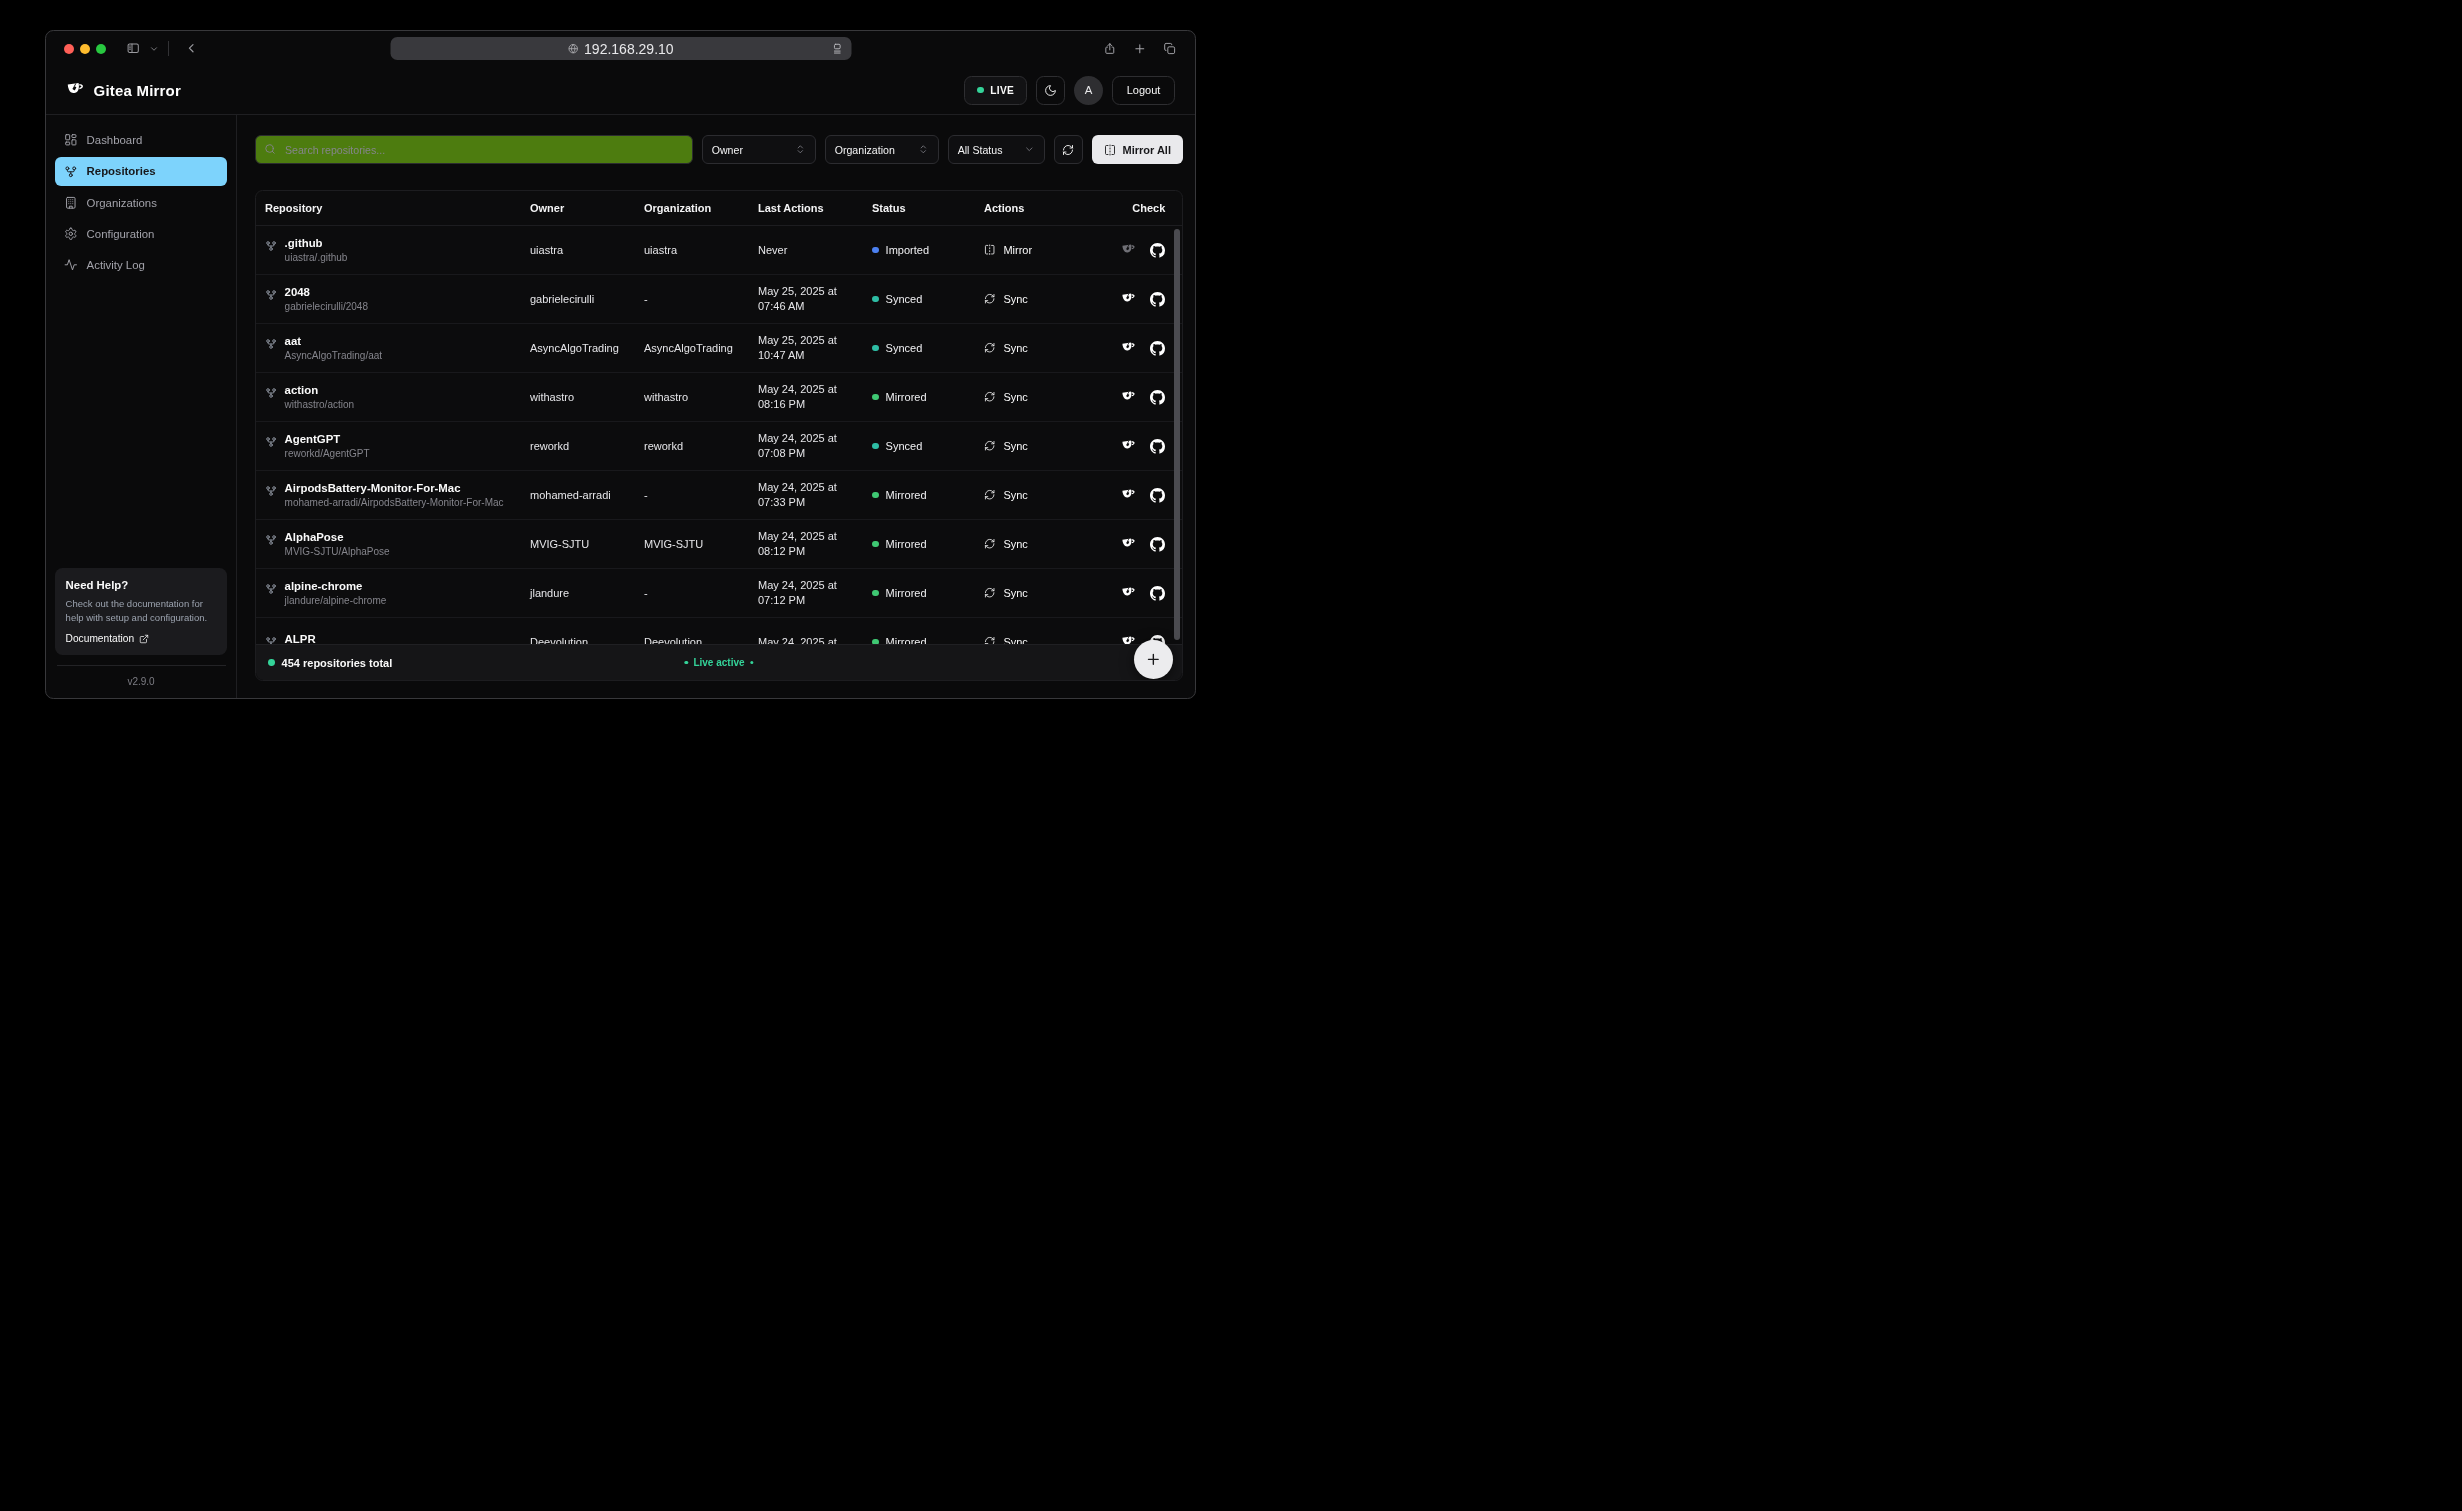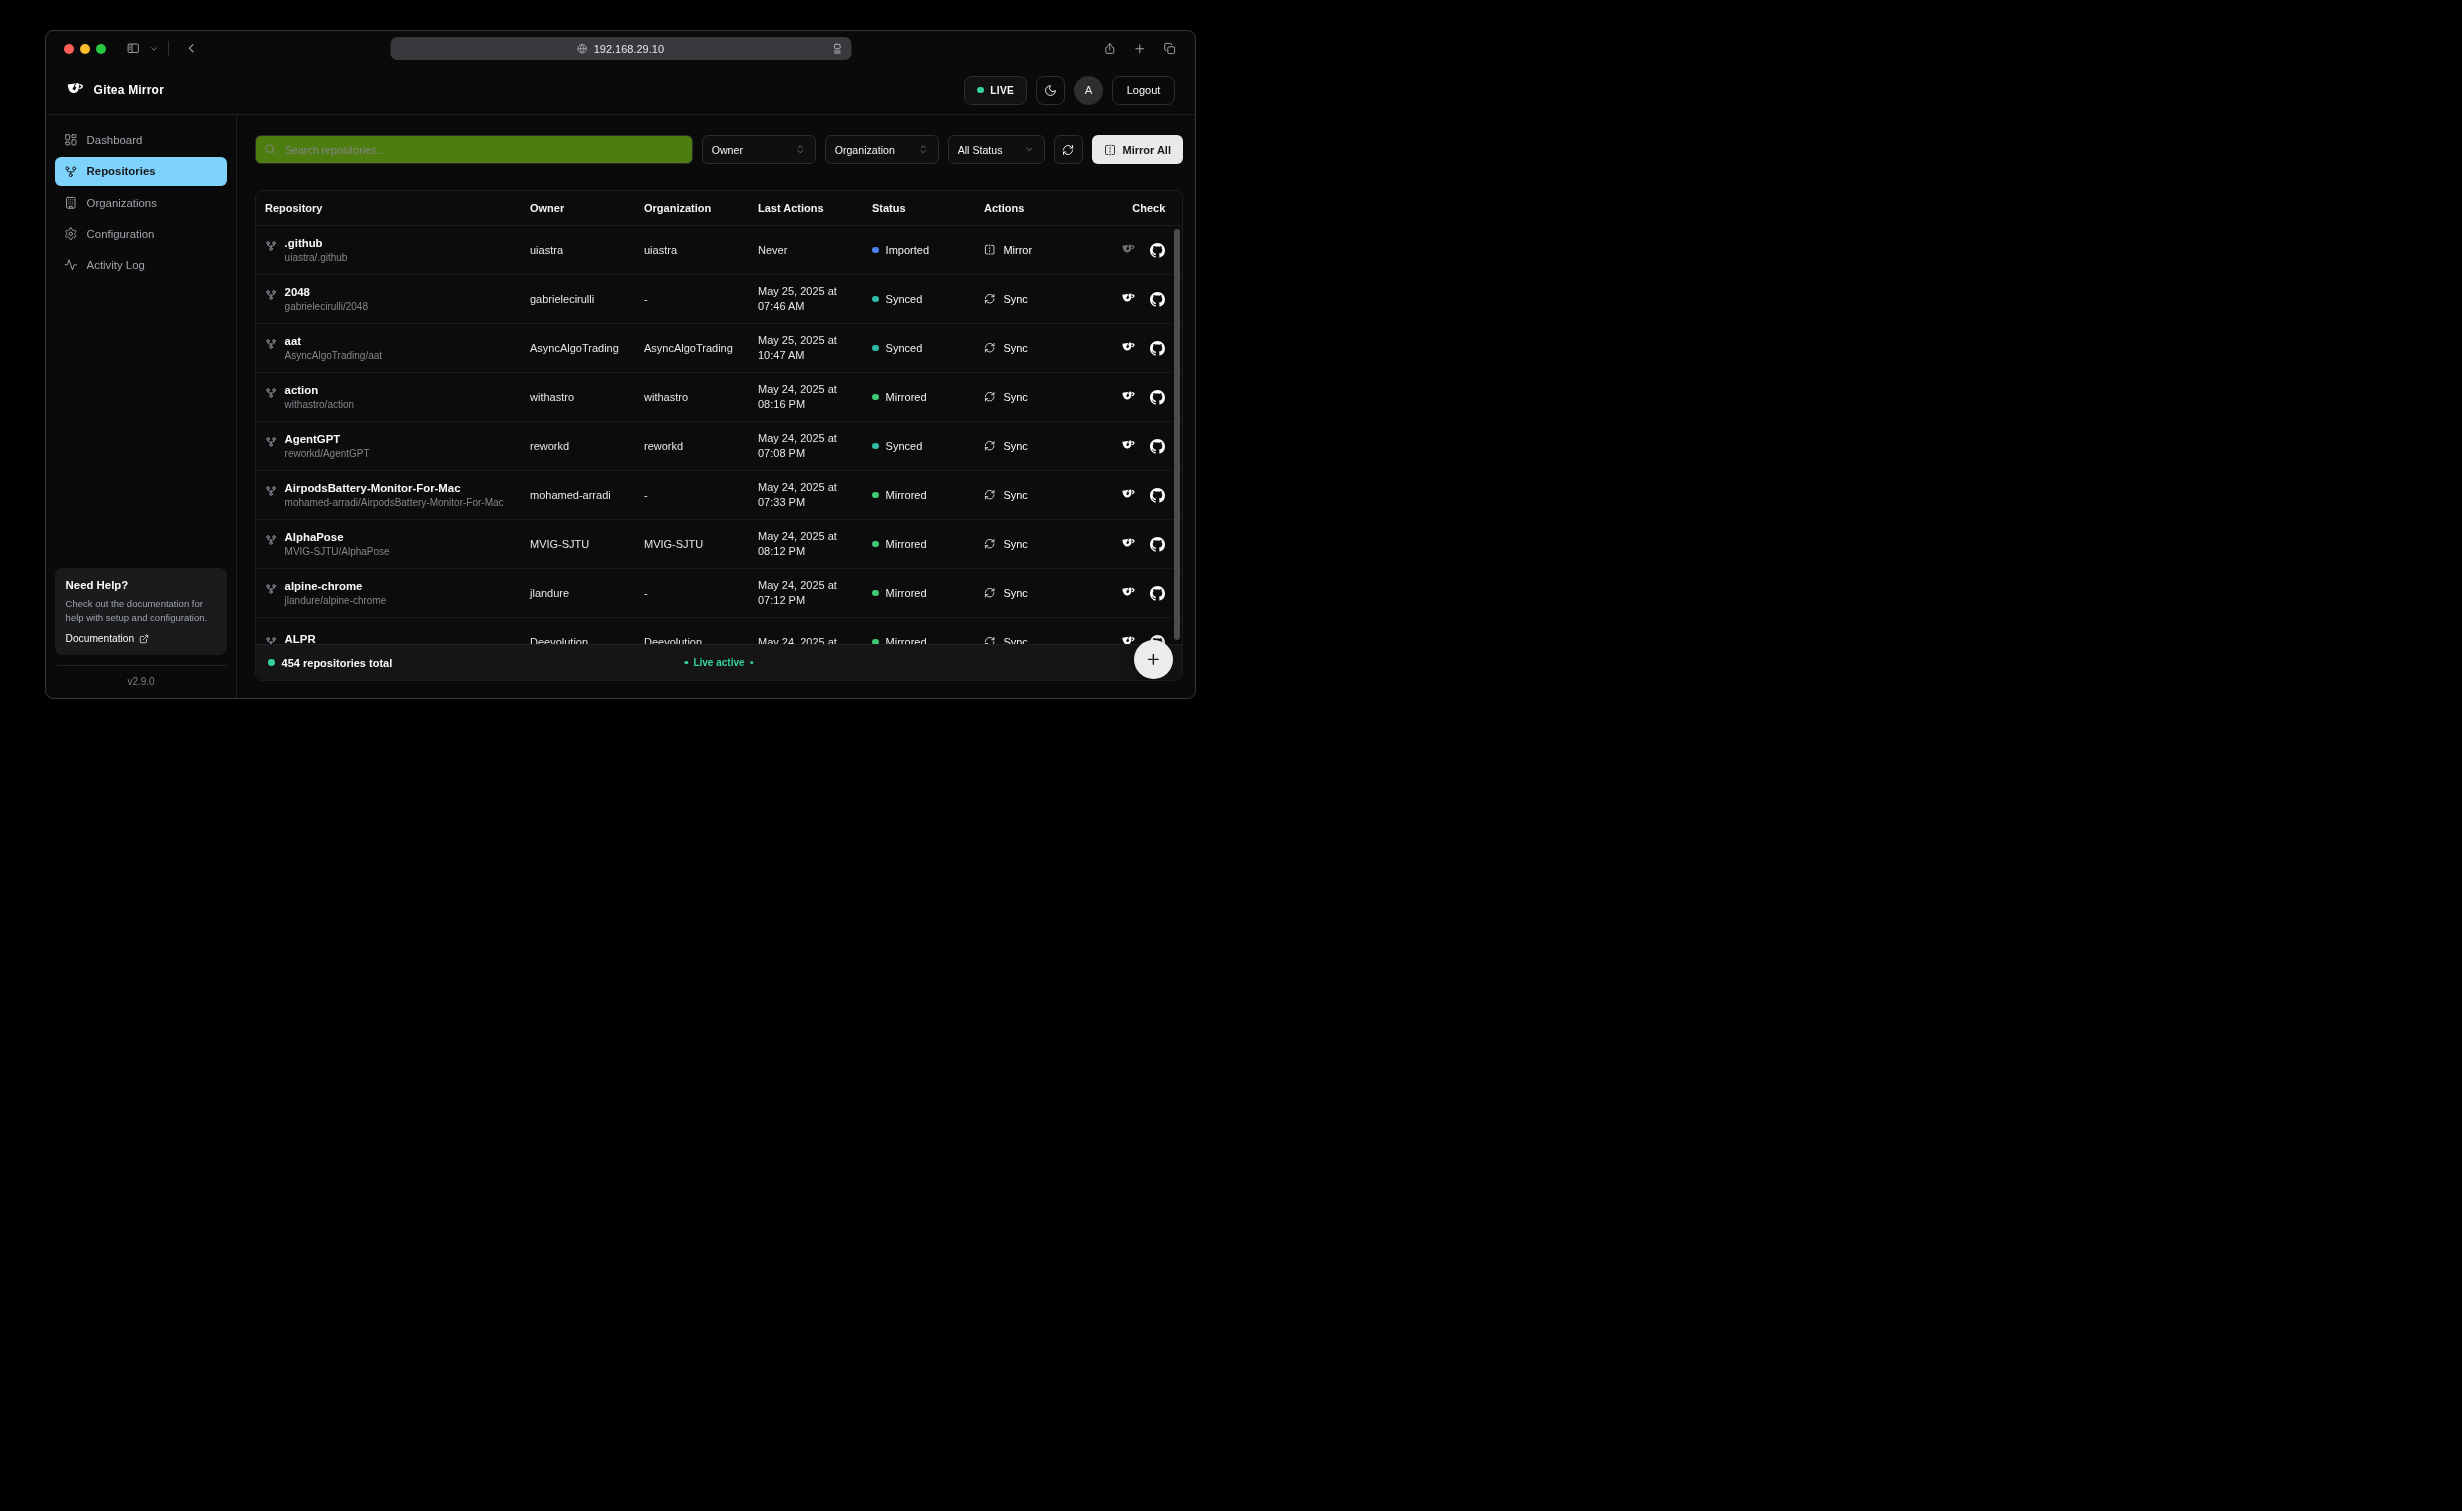--- a/index.html
+++ b/index.html
@@ -10,28 +10,28 @@
     background:#0a0a0b; border:0.8px solid #38383b; border-radius:8.3px; overflow:hidden; }
 
   
   .chrome { height:35px; display:flex; align-items:center; position:relative; padding:0 18px; }
   .lights { display:flex; gap:6px; align-items:center; }
   .light { width:10px; height:10px; border-radius:50%; }
   .chrome-icons-left { display:flex; align-items:center; margin-left:20px; gap:9px; color:#9a9a9f; }
   .vdiv { width:0.8px; height:15px; background:#323235; }
   .urlbar { position:absolute; left:50%; top:6px; transform:translateX(-50%); width:461px; height:23px;
     background:#39393d; border-radius:6.8px; display:flex; align-items:center; justify-content:center; gap:5.3px; color:#b9b9bd; }
-  .urlbar .url { color:#e8e8ea; font-size:11px; }
+  .urlbar .url { color:#e8e8ea; font-size:14px; }
   .urlbar .reader { position:absolute; right:6.8px; top:4.5px; }
   .chrome-icons-right { margin-left:auto; display:flex; align-items:center; gap:16.7px; color:#a6a6ab; }
 
   
   .app-header { height:49px; display:flex; align-items:center; padding:0 20px; border-bottom:0.8px solid #1f1f22; }
   .brand { display:flex; align-items:center; gap:7.6px; color:#fff; }
-  .brand .title { font-size:12px; font-weight:bold; letter-spacing:0.2px; }
+  .brand .title { font-size:15px; font-weight:bold; letter-spacing:0.2px; }
   .header-right { margin-left:auto; display:flex; align-items:center; gap:9px; }
   .live-badge { height:29px; border:0.8px solid #2e2e31; background:#121214; border-radius:7.6px;
     display:flex; align-items:center; gap:6.8px; padding:0 12px; cursor:pointer; }
   .live-badge .dot { width:6.8px; height:6.8px; border-radius:50%; }
   .live-badge .lbl { color:#fafafa; font-size:10.2px; font-weight:bold; letter-spacing:0.3px; }
   .icon-btn { width:29px; height:29px; border:0.8px solid #2e2e31; background:transparent; border-radius:7.6px;
     display:flex; align-items:center; justify-content:center; color:#fafafa; cursor:pointer; }
   .avatar { width:29px; height:29px; border-radius:50%; background:#2e2e31; color:#e8e8ea;
     display:flex; align-items:center; justify-content:center; font-size:11.4px; cursor:pointer; }
   .logout-btn { height:29px; border:0.8px solid #2e2e31; background:transparent; border-radius:7.6px;

